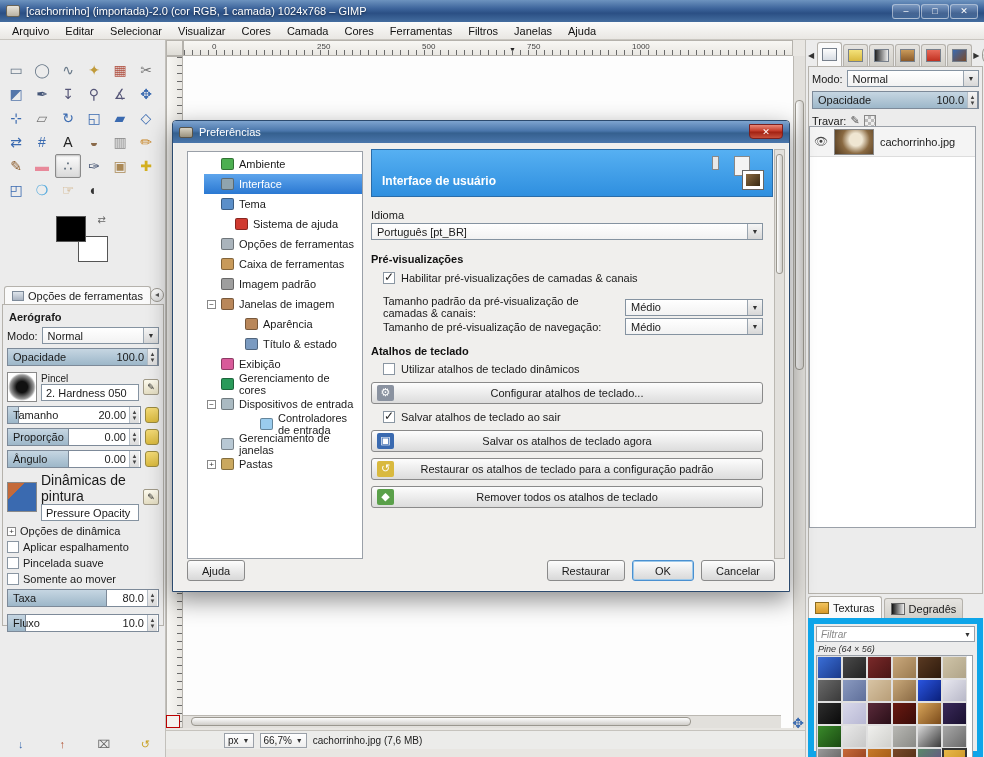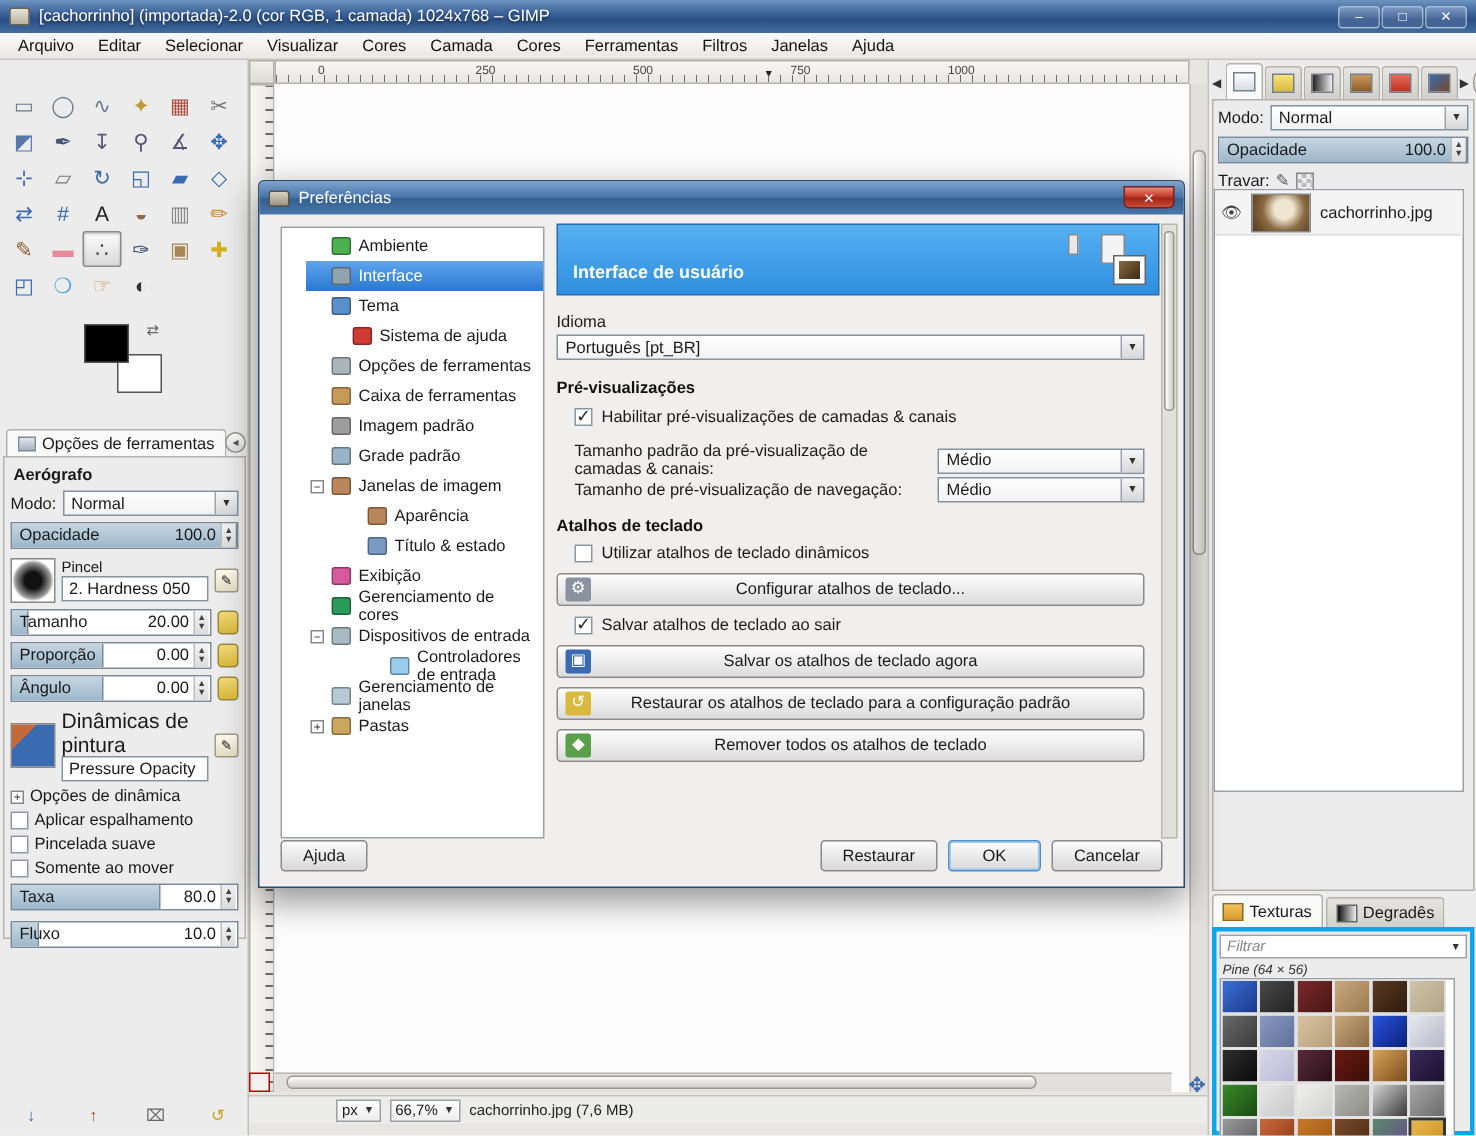--- a/index.html
+++ b/index.html
@@ -96,21 +96,21 @@
   .rl-btns { position:absolute; left:3px; bottom:4px; width:167px; display:flex; justify-content:space-between; padding:0 4px; }
   .rl-btns .b { width:17px; height:16px; font-size:11px; text-align:center; line-height:15px; color:#556; }
 
   
   .pat-panel { position:absolute; left:0; top:556px; width:179px; height:161px; }
   .pp-tabs { position:absolute; left:2px; top:0; display:flex; gap:2px; align-items:flex-end; }
   .pp-tab { height:20px; border:1px solid #b5b2ac; border-bottom:none; border-radius:3px 3px 0 0; background:linear-gradient(#e6e4e0,#d2d0ca); display:flex; align-items:center; gap:4px; padding:0 6px; }
   .pp-tab.active { background:#fafafa; height:22px; }
   .pp-ic { width:14px; height:12px; border:1px solid #8a6a20; background:linear-gradient(#f2c45e,#d89a2a); }
   .pp-ic.grad { border:1px solid #666; background:linear-gradient(90deg,#111,#eee); }
-  .pp-body { position:absolute; left:2px; top:22px; width:175px; height:139px; border:3px solid #0ea5e9; background:#ececec; padding:2px; }
+  .pp-body { position:absolute; left:2px; top:22px; width:175px; height:139px; border:6px solid #0ea5e9; background:#ececec; padding:2px; }
   .filter-combo { position:relative; height:16px; border:1px solid #9aa0a8; background:#fff; display:flex; align-items:center; padding:0 4px; font-style:italic; color:#888; font-size:10px; }
   .filter-combo .a { position:absolute; right:3px; font-size:7px; color:#333; font-style:normal; }
   .pat-label { font-style:italic; font-size:9px; color:#333; margin:2px 0 1px 2px; }
   .pat-grid { position:relative; width:157px; height:118px; display:flex; flex-wrap:wrap; align-content:flex-start; background:#fff; border:1px solid #9aa0a8; float:left; }
   .pat-cell { width:25px; height:23px; border:1px solid #e0e0e0; }
   .pat-cell.sel { border:2px solid #333; }
   .pat-vsb { float:right; width:12px; height:118px; background:#e2e0dc; border:1px solid #b5b2ac; position:relative; font-size:7px; color:#333; text-align:center; }
   .pat-vsb .u { position:absolute; top:1px; left:2px; }
   .pat-vsb .t { position:absolute; left:1px; top:32px; width:8px; height:28px; background:linear-gradient(90deg,#fdfdfd,#cfcdc9); border:1px solid #9a978f; border-radius:3px; }
 
@@ -607,25 +607,20 @@
         <span class="spacer"></span>
         <span class="ticon" style="background: rgb(200, 154, 90);"></span>
         <span>Caixa de ferramentas</span>
       </div>
       <div class="tree-row" style="padding-left: 3px;">
         <span class="spacer"></span>
         <span class="ticon" style="background: rgb(158, 158, 158);"></span>
         <span>Imagem padrão</span>
       </div>
       <div class="tree-row" style="padding-left: 3px;">
-        <span class="spacer"></span>
-        <span class="ticon" style="background: rgb(154, 180, 200);"></span>
-        <span>Grade padrão</span>
-      </div>
-      <div class="tree-row" style="padding-left: 3px;">
         <span class="exp-box">−</span>
         <span class="ticon" style="background: rgb(185, 135, 90);"></span>
         <span>Janelas de imagem</span>
       </div>
       <div class="tree-row" style="padding-left: 27px;">
         <span class="spacer"></span>
         <span class="ticon" style="background: rgb(185, 135, 90);"></span>
         <span>Aparência</span>
       </div>
       <div class="tree-row" style="padding-left: 27px;">

